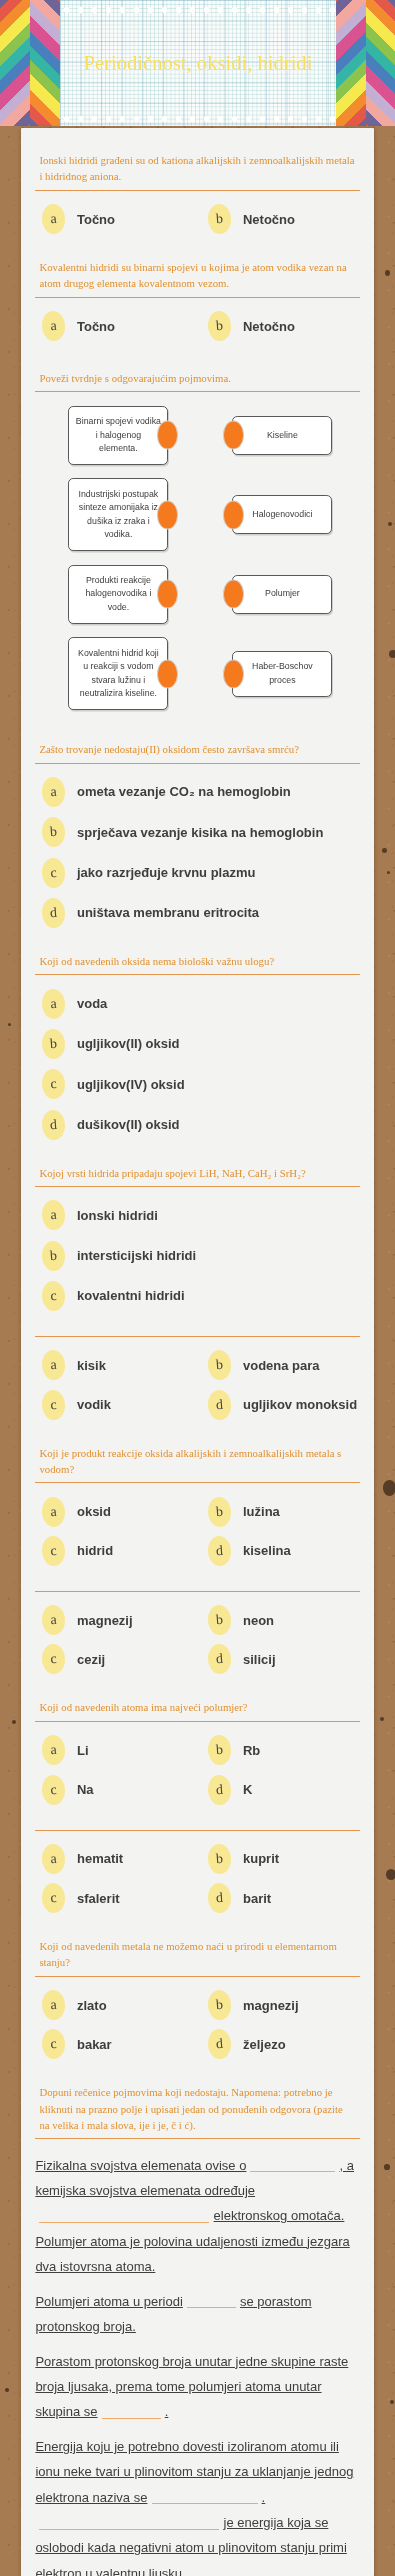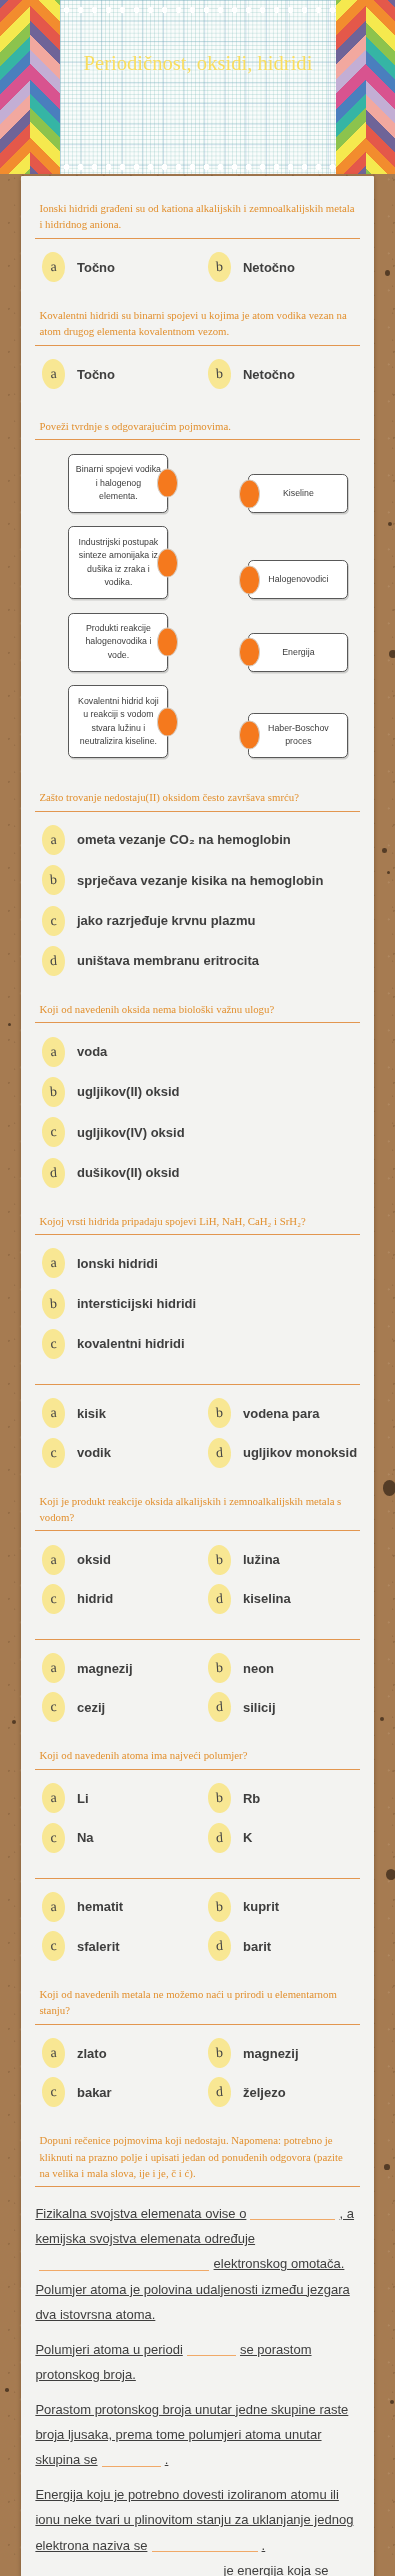--- a/index.html
+++ b/index.html
@@ -10,21 +10,21 @@
     background-image:
       radial-gradient(circle at 25% 18%, rgba(70,45,25,.18) 0.8px, transparent 1.3px),
       radial-gradient(circle at 70% 60%, rgba(70,45,25,.15) 0.5px, transparent 1px),
       radial-gradient(circle at 45% 85%, rgba(255,240,220,.10) 0.8px, transparent 1.3px),
       radial-gradient(circle at 85% 30%, rgba(60,35,18,.20) 0.5px, transparent 1px);
     background-size:35px 43px,21px 27px,46px 37px,27px 24px;
   }
   .page{position:relative;width:396px;height:3024px;}
 
   
-  .hdr{position:relative;height:174px;overflow:hidden;background:#f9fcfb;}
+  .hdr{position:relative;height:126px;overflow:hidden;background:#f9fcfb;}
   .paper{
     position:absolute;left:60px;right:60px;top:0;bottom:0;
     background-color:#f9fcfb;
     background-image:
       linear-gradient(rgba(120,185,180,.28) 0.5px, transparent 0.5px),
       linear-gradient(90deg, rgba(120,185,180,.28) 0.5px, transparent 0.5px),
       linear-gradient(rgba(100,150,190,.30) 0.5px, transparent 0.5px),
       linear-gradient(90deg, rgba(100,150,190,.30) 0.5px, transparent 0.5px);
     background-size:4.1px 4.1px,4.1px 4.1px,20.6px 20.6px,20.6px 20.6px;
   }
@@ -64,21 +64,21 @@
   .opts.one .opt{margin-bottom:10.3px;}
   .opt{display:flex;align-items:center;gap:12.4px;cursor:pointer;}
   .badge{
     width:23px;height:30px;flex:0 0 23px;border-radius:50%;background:#f8e793;
     display:flex;align-items:center;justify-content:center;
     font-family:cursive;font-size:14px;color:#454545;transform:rotate(-4deg);
   }
   .otext{font-size:13px;color:#3e3e3e;font-weight:bold;}
 
   
-  .mrow{display:flex;align-items:flex-end;margin-bottom:13.4px;gap:16px;}
+  .mrow{display:flex;align-items:center;margin-bottom:13.4px;}
   .mbox{
     position:relative;width:100px;box-sizing:border-box;background:#fff;
     border:0.8px solid #585858;border-radius:5.2px;
     box-shadow:1px 1.5px 0 rgba(90,90,90,.25);
     padding:8.2px 6.2px;min-height:39px;
     display:flex;align-items:center;justify-content:center;text-align:center;
     font-size:8.8px;line-height:1.55;color:#3c3c3c;
   }
   .mleft{margin-left:33px;}
   .mright{margin-left:64px;}
@@ -180,21 +180,21 @@
             <span>Halogenovodici</span>
           </div>
       </div>
       <div class="mrow">
         <div class="mbox mleft">
             <span>Produkti reakcije halogenovodika i vode.</span>
             <span class="dot dotr"></span>
           </div>
         <div class="mbox mright">
             <span class="dot dotl"></span>
-            <span>Energija</span>
+            <span>Polumjer</span>
           </div>
       </div>
       <div class="mrow">
         <div class="mbox mleft">
             <span>Kovalentni hidrid koji u reakciji s vodom stvara lužinu i neutralizira kiseline.</span>
             <span class="dot dotr"></span>
           </div>
         <div class="mbox mright">
             <span class="dot dotl"></span>
             <span>Haber-Boschov proces</span>

